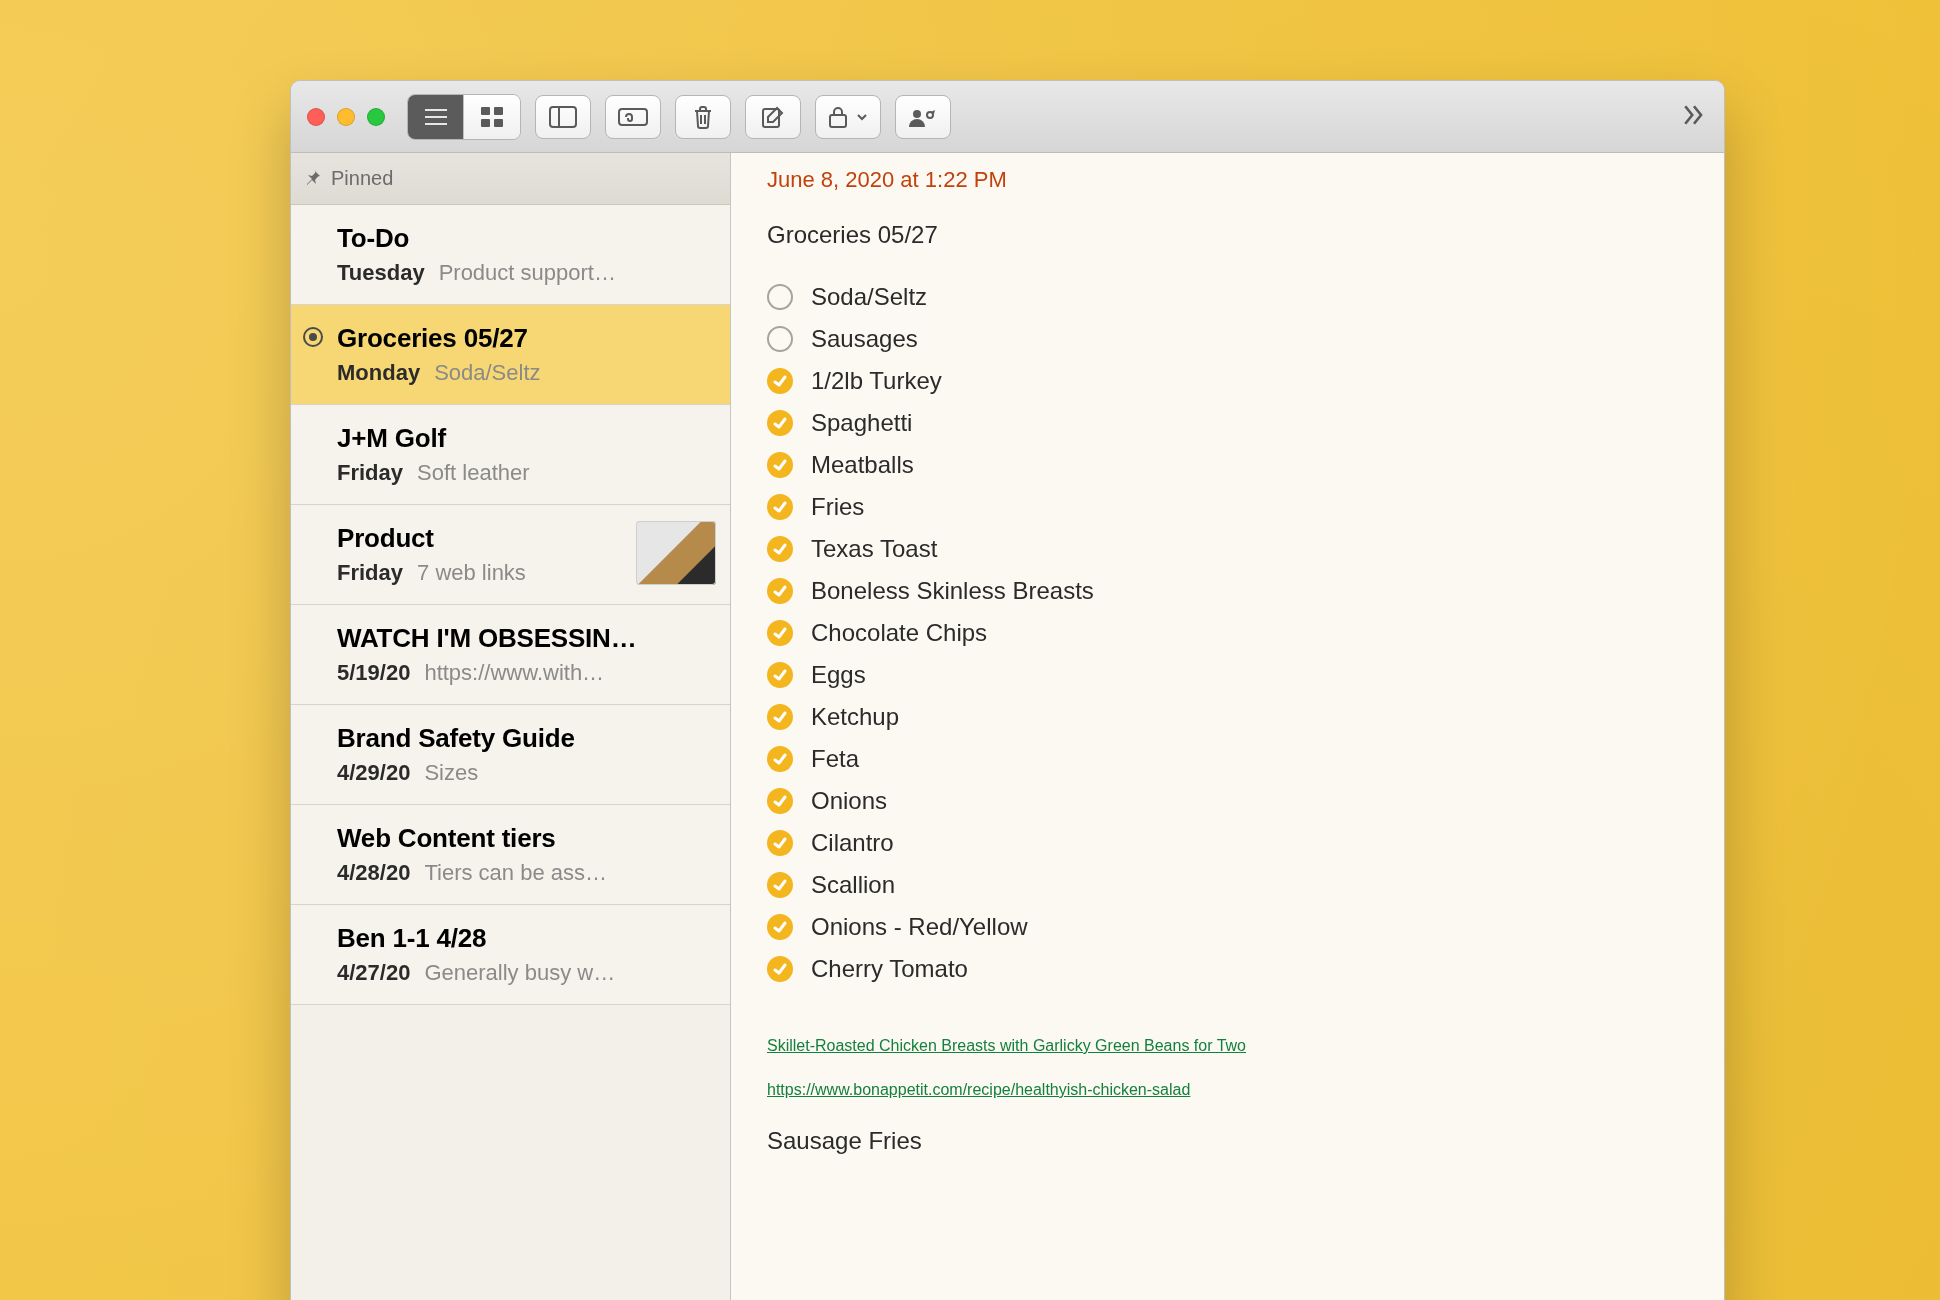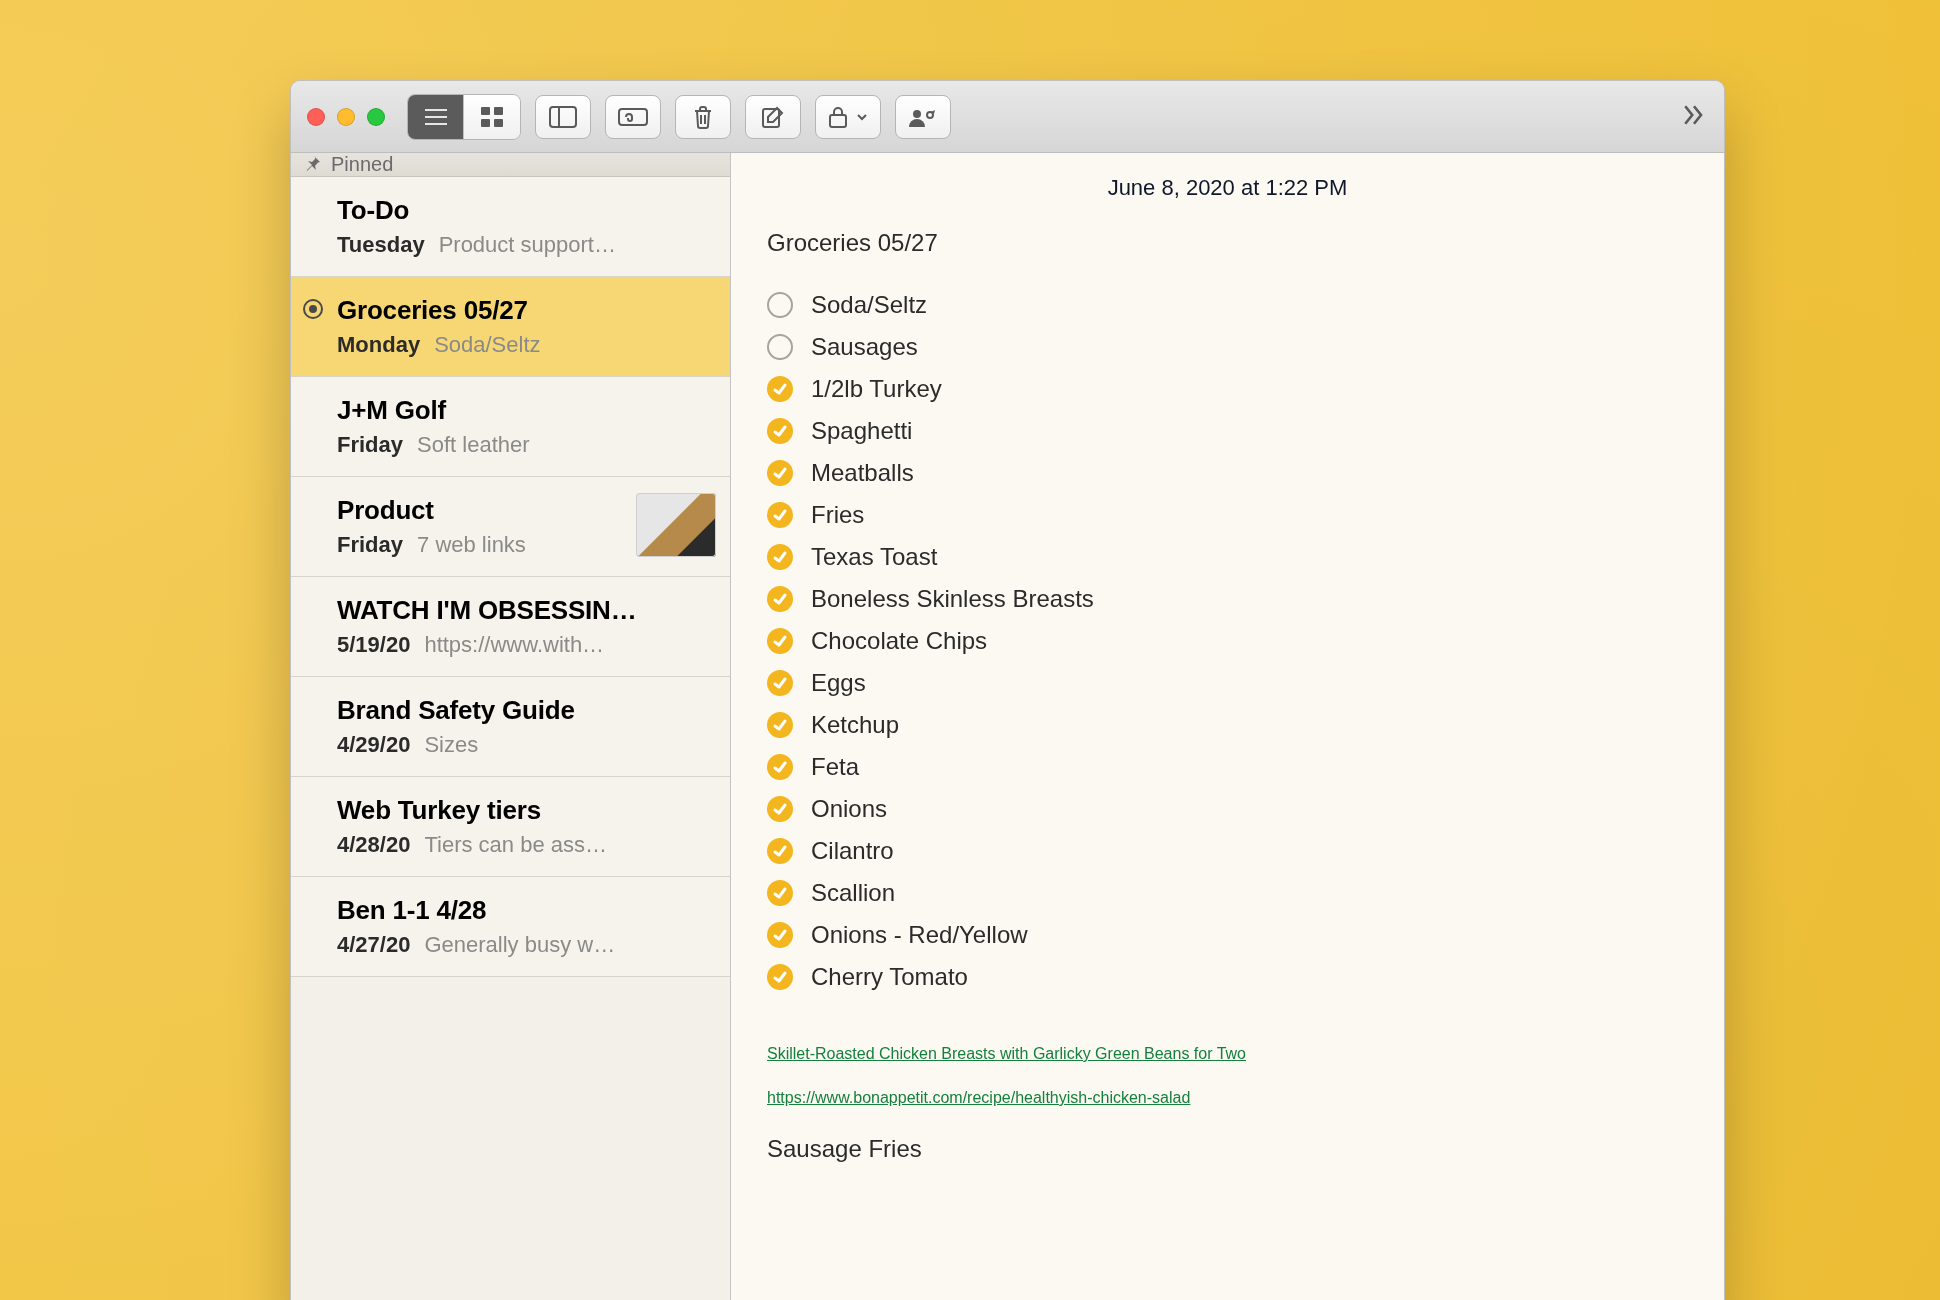--- a/index.html
+++ b/index.html
@@ -48,40 +48,40 @@
   }
   .tb-btn.active { background: #5b5b5b; color: #e6e6e6; }
   .tb-btn svg { display: block; }
   .tb-spacer { flex: 1; }
   .chevrons svg { width: 28px; height: 28px; }
 
   .content { display: grid; grid-template-columns: 440px 1fr; min-height: 0; }
   
   .sidebar { border-right: 1px solid #c5c5c5; background: #f2f0e9; min-height: 0; display: flex; flex-direction: column; }
   .pinned-header {
-    height: 24px; display: flex; align-items: center; gap: 10px;
+    height: 52px; display: flex; align-items: center; gap: 10px;
     padding: 0 14px; color: #6b6b6b; font-size: 20px;
     background: linear-gradient(#e6e4dd, #dedbd3);
     border-bottom: 1px solid #c8c6be;
   }
   .pinned-header .pin-ic { width: 16px; height: 16px; fill: #6b6b6b; }
   .list { overflow: hidden; }
   .row { padding: 18px 18px 18px 46px; position: relative; border-bottom: 1px solid #d7d4ca; background: #f5f3eb; }
   .row.selected { background: #f7d774; }
   .row .title { font-weight: 700; font-size: 26px; color: #000000; letter-spacing: -0.2px; }
   .row .subline { display: flex; gap: 14px; font-size: 22px; margin-top: 6px; }
   .row .date { color: #2b2b2b; font-weight: 600; }
   .row .preview { color: #8a8a88; font-weight: 400; overflow: hidden; white-space: nowrap; text-overflow: ellipsis; }
   .row .shared-badge { position: absolute; left: 12px; top: 22px; width: 20px; height: 20px; border-radius: 50%; border: 2px solid #4a4a4a; display:flex;align-items:center;justify-content:center; }
   .row .shared-badge::after { content:""; width:8px;height:8px;border-radius:50%;background:#4a4a4a; }
   .row .thumb { position: absolute; right: 14px; top: 16px; width: 80px; height: 64px; border-radius: 4px; background: linear-gradient(135deg,#e6e6e6 45%,#b58a4a 46% 72%,#2b2b2b 73%); box-shadow: inset 0 0 0 1px #cfcfcf; }
 
   
   .note { background: #fbf9f2; padding: 0 36px 36px 36px; min-height: 0; overflow: hidden; }
-  .note .timestamp { text-align: center; color: #0f172a; font-size: 22px; margin-top: 22px; }
+  .note .timestamp { text-align: left; color: #c2410c; font-size: 22px; margin-top: 14px; }
   .note .note-title { font-size: 24px; color: #2b2b2b; margin-top: 28px; }
   .checkline { display: flex; align-items: center; gap: 18px; font-size: 24px; color: #2b2b2b; margin-top: 14px; }
   .checkline:first-of-type { margin-top: 34px; }
   .chk { width: 26px; height: 26px; border-radius: 50%; display:inline-flex; align-items:center; justify-content:center; }
   .chk.unchecked { border: 2px solid #a7a49b; background: transparent; }
   .chk.checked { background: #f3b61f; }
   .chk.checked svg { width: 16px; height: 16px; }
   .spacer-md { height: 40px; }
   .link { color: #15803d; text-decoration: underline; font-size: 16px; display: inline-block; margin-top: 14px; }
   .plain { color: #2b2b2b; font-size: 24px; margin-top: 28px; }
@@ -240,21 +240,21 @@
               </div>
             </div>
             <div class="row">
               <div class="title">Brand Safety Guide</div>
               <div class="subline">
                 <span class="date">4/29/20</span>
                 <span class="preview">Sizes</span>
               </div>
             </div>
             <div class="row">
-              <div class="title">Web Turkey tiers</div>
+              <div class="title">Web Content tiers</div>
               <div class="subline">
                 <span class="date">4/28/20</span>
                 <span class="preview">Tiers can be ass…</span>
               </div>
             </div>
             <div class="row">
               <div class="title">Ben 1-1 4/28</div>
               <div class="subline">
                 <span class="date">4/27/20</span>
                 <span class="preview">Generally busy w…</span>

